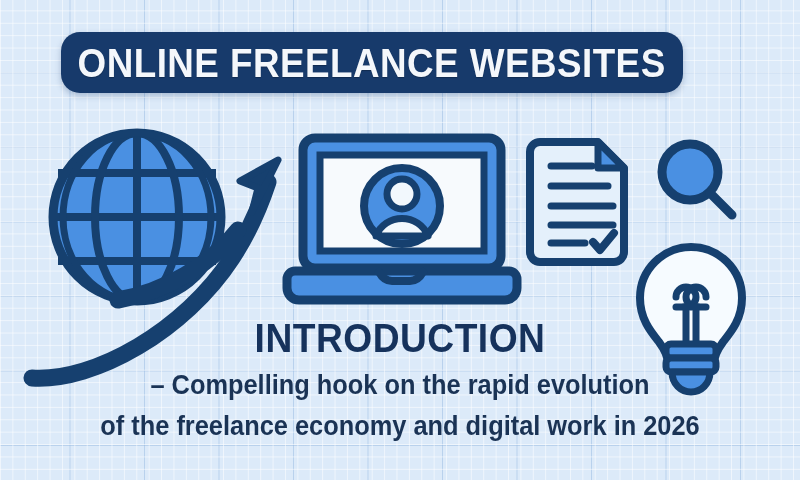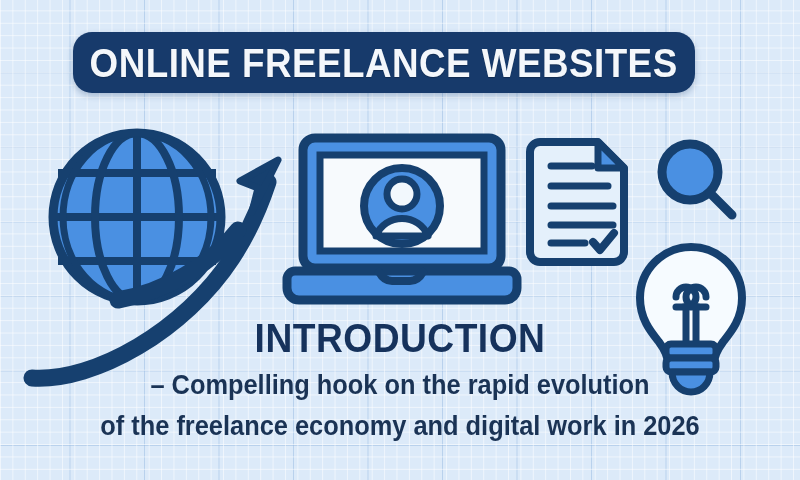--- a/index.html
+++ b/index.html
@@ -19,21 +19,21 @@
     background-size:
       12.4px 12.4px,
       12.4px 12.4px,
       74.5px 74.5px,
       74.5px 74.5px;
     background-position:0 -2px,0 -2px,-5px -2px,-5px -2px;
   }
 
   
   #title-badge{
-    position:absolute;left:73px;top:32px;width:622px;height:61px;
+    position:absolute;left:61px;top:32px;width:622px;height:61px;
     background:#173a6b;border-radius:19px;
     box-shadow:0 3px 6px rgba(30,60,110,.28);
     display:flex;align-items:center;justify-content:center;
   }
   #title-text{
     color:#f4f7fb;
     font-family:"Liberation Sans Narrow","Liberation Sans",sans-serif;
     font-weight:bold;font-size:40px;letter-spacing:.5px;
     transform:scaleX(.92);transform-origin:center;
     white-space:nowrap;line-height:1;

